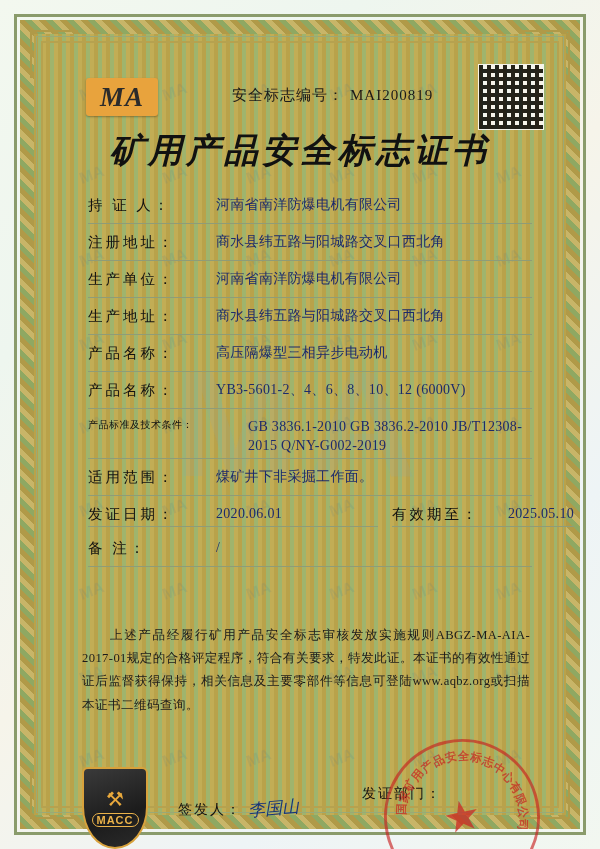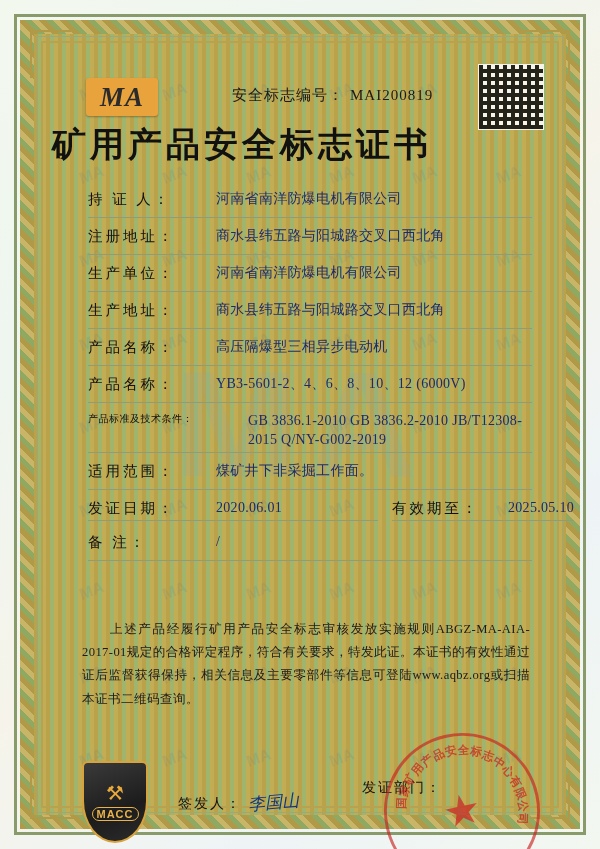--- a/index.html
+++ b/index.html
@@ -153,27 +153,28 @@
     background-color: #fff;
     background-image:
       repeating-linear-gradient(0deg, #111 0 4px, transparent 4px 8px),
       repeating-linear-gradient(90deg, #111 0 4px, transparent 4px 8px);
     background-size: 8px 8px, 8px 8px;
     border: 1px solid #fff;
     opacity: 0.88;
   }
 
   .title {
-    margin-top: 0;
-    text-align: left;
+    margin-top: 6px;
+    text-align: center;
     font-size: 34px;
     font-weight: bold;
     letter-spacing: 4px;
     color: #111;
     font-family: "Liberation Serif", serif;
+    font-style: italic;
   }
 
   .fields {
     margin-top: 18px;
     padding: 0 16px 12px 36px;
   }
   .field-row {
     display: flex;
     align-items: flex-start;
     border-bottom: 1px solid #8f9c78;

